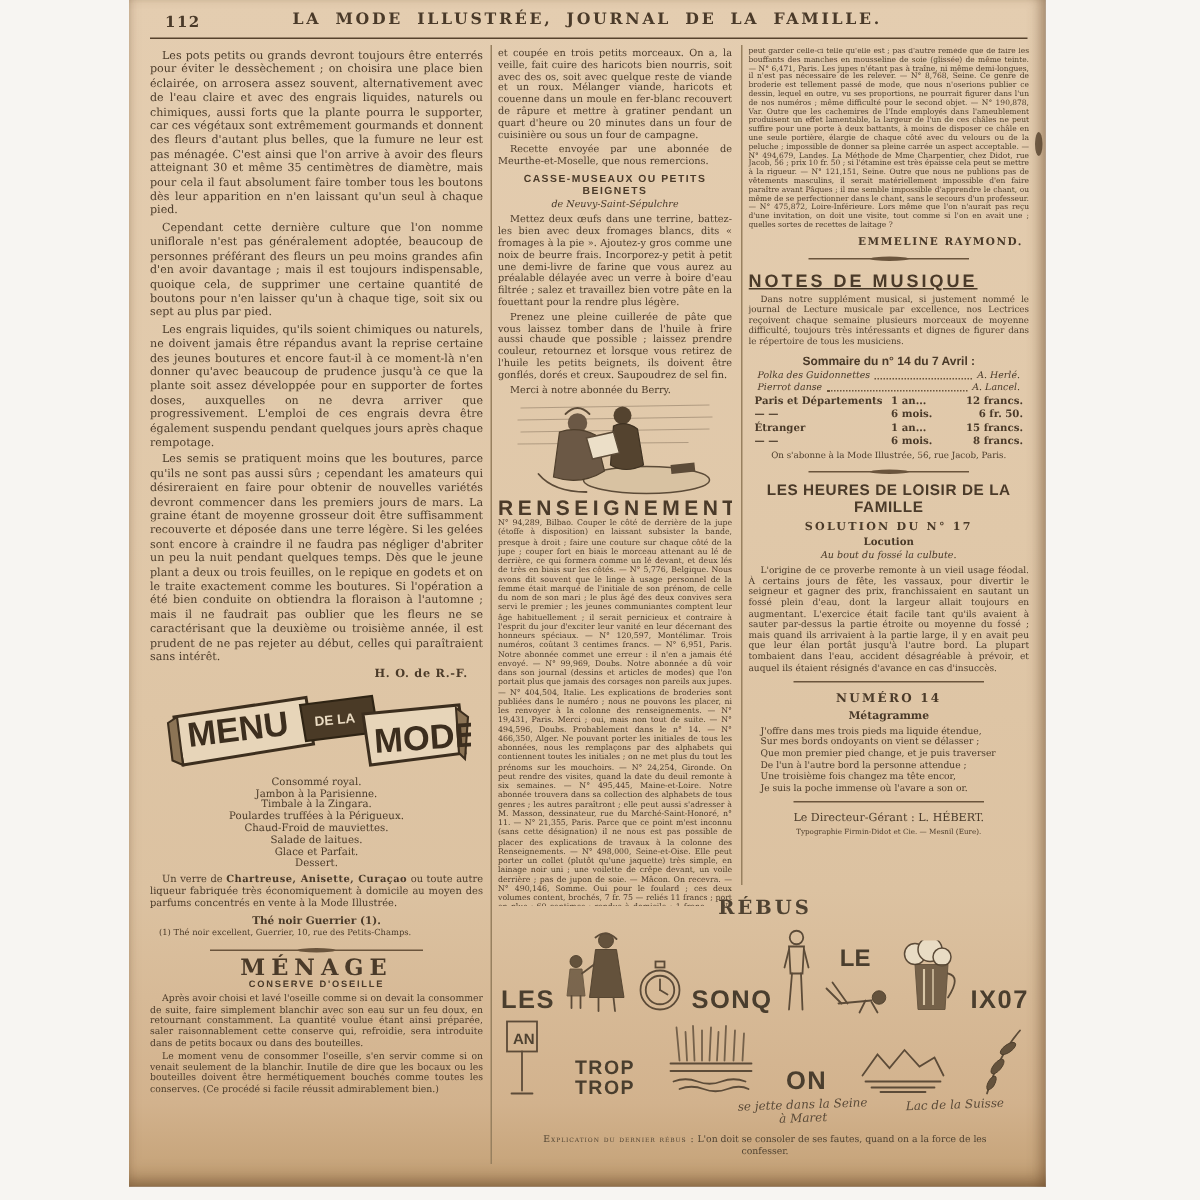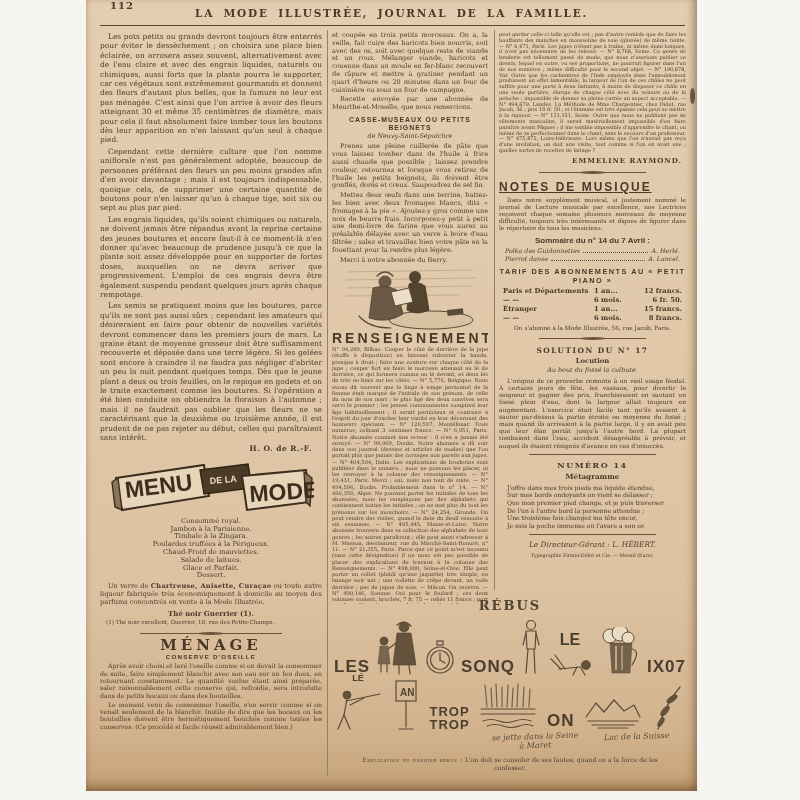--- a/index.html
+++ b/index.html
@@ -2,21 +2,21 @@
 <html><head>
 <meta charset="utf-8">
 <style>
   html,body{margin:0;padding:0;background:#f7f5f2;}
   body{width:800px;height:800px;position:relative;font-family:"DejaVu Serif",serif;overflow:hidden;}
   .paper{position:absolute;left:86px;top:0;width:611px;height:791px;color:#4a3a29;
     background:linear-gradient(180deg,#e4cdb0 0%,#e0c8a9 45%,#dcc2a1 75%,#d2b28d 93%,#c3a075 100%);
     box-shadow:inset -7px 0 9px -4px rgba(90,58,28,.45), inset 3px 0 5px -3px rgba(120,90,60,.3), inset 0 -10px 12px -6px rgba(80,48,18,.5);}
   .edge-mark{position:absolute;left:604px;top:88px;width:5px;height:16px;background:#43301d;border-radius:50%;opacity:.7;}
 
-  .pagenum{position:absolute;left:24px;top:0;font-size:10px;font-weight:bold;letter-spacing:1px;}
+  .pagenum{position:absolute;left:24px;top:10px;font-size:10px;font-weight:bold;letter-spacing:1px;}
   .masthead{position:absolute;left:60px;right:60px;top:7px;text-align:center;font-size:10.5px;font-weight:bold;letter-spacing:1.8px;word-spacing:4px;}
   .headrule{position:absolute;left:14px;right:12px;top:25px;border-top:1.1px solid #56422d;}
 
   .vrule1{position:absolute;left:241px;top:30px;width:1px;height:746px;background:#97805f;}
   .vrule2{position:absolute;left:408px;top:30px;width:1px;height:560px;background:#97805f;}
 
   .col{position:absolute;text-align:justify;}
   .col-left{left:14px;top:32px;width:222px;height:752px;overflow:hidden;font-size:7.4px;line-height:9.4px;}
   .col-mid{left:246px;top:32px;width:156px;height:572px;overflow:hidden;font-size:6.5px;line-height:7.8px;}
   .col-right{left:413px;top:32px;width:187px;height:578px;overflow:hidden;}
@@ -64,21 +64,21 @@
   .loisir-title{text-align:center;font-size:10.2px;font-weight:bold;letter-spacing:.4px;font-family:"Liberation Sans",sans-serif;margin:4px 0 2px;}
   .solution{text-align:center;font-size:7.4px;font-weight:bold;letter-spacing:1.5px;margin:0 0 2px;}
   .locution{text-align:center;font-size:6.8px;font-weight:bold;margin:2px 0 1px;}
   .locution-text{text-align:center;font-size:6.4px;font-style:italic;margin:0 0 3px;}
   .loisir-para{font-size:6px;line-height:7.2px;}
 
   .num14-title{text-align:center;font-size:8px;font-weight:bold;letter-spacing:1.5px;margin:4px 0 2px;}
   .num14-sub{text-align:center;font-size:7.2px;font-weight:bold;margin:0 0 3px;}
   .verse{font-size:6.1px;line-height:7.6px;text-align:left;margin:0 0 0 8px;}
   .thinrule{margin:5px 30px;border-top:1px solid #6a543c;}
-  .director{text-align:center;font-size:7.4px;font-style:italic;margin:3px 0 2px;}
+  .director{text-align:center;font-size:7.4px;margin:3px 0 2px;}
   .printer{text-align:center;font-size:4.8px;margin:4px 0 0;}
 
   .rebus{position:absolute;left:246px;top:598px;width:356px;height:186px;color:#4f4231;}
   .rebus-title{text-align:center;font-size:13px;font-weight:bold;letter-spacing:2px;margin:0 0 2px;}
   .rrow{display:flex;align-items:flex-end;justify-content:space-between;padding:0 2px;}
   .rrow1{height:62px;}
   .rrow2{height:58px;margin-top:-4px;padding-right:6px;}
   .rtok{font-family:"Liberation Sans",sans-serif;font-weight:bold;color:#4a3e2e;}
   .tok-big{font-size:17px;letter-spacing:1px;}
   .tok-med{font-size:16px;}
@@ -148,22 +148,22 @@
 
     </div>
   </div>
 
   <div class="col col-mid">
     <p class="noind">et coupée en trois petits morceaux. On a, la veille, fait cuire des haricots bien nourris, soit avec des os, soit avec quelque reste de viande et un roux. Mélanger viande, haricots et couenne dans un moule en fer-blanc recouvert de râpure et mettre à gratiner pendant un quart d'heure ou 20 minutes dans un four de cuisinière ou sous un four de campagne.</p>
     <p>Recette envoyée par une abonnée de Meurthe-et-Moselle, que nous remercions.</p>
 
     <div class="mid-head">CASSE-MUSEAUX OU PETITS BEIGNETS</div>
     <div class="mid-subhead">de Neuvy-Saint-Sépulchre</div>
+    <p>Mettez deux œufs dans une terrine, battez-les bien avec deux fromages blancs, dits « fromages à la pie ». Ajoutez-y gros comme une noix de beurre frais. Incorporez-y petit à petit une demi-livre de farine que vous aurez au préalable délayée avec un verre à boire d'eau filtrée ; salez et travaillez bien votre pâte en la fouettant pour la rendre plus légère.</p>
     <p>Prenez une pleine cuillerée de pâte que vous laissez tomber dans de l'huile à frire aussi chaude que possible ; laissez prendre couleur, retournez et lorsque vous retirez de l'huile les petits beignets, ils doivent être gonflés, dorés et creux. Saupoudrez de sel fin.</p>
-    <p>Mettez deux œufs dans une terrine, battez-les bien avec deux fromages blancs, dits « fromages à la pie ». Ajoutez-y gros comme une noix de beurre frais. Incorporez-y petit à petit une demi-livre de farine que vous aurez au préalable délayée avec un verre à boire d'eau filtrée ; salez et travaillez bien votre pâte en la fouettant pour la rendre plus légère.</p>
     <p class="thanks">Merci à notre abonnée du Berry.</p>
 
     <svg class="illus" width="142" height="66" viewBox="0 0 142 66">
       <g stroke="#6a5846" stroke-width=".5" opacity=".55">
         <line x1="8" y1="6" x2="134" y2="4"></line>
           <line x1="6" y1="14" x2="136" y2="12"></line>
         <line x1="8" y1="22" x2="134" y2="20"></line>
           <line x1="6" y1="30" x2="120" y2="29"></line>
       </g>
       <ellipse cx="92" cy="54" rx="42" ry="9" fill="#d8c2a2" stroke="#5c4b38" stroke-width="1"></ellipse>
@@ -195,21 +195,20 @@
       <span>Polka des Guidonnettes</span>
       <span class="lead"></span>
       <span>A. Herlé.</span>
     </div>
     <div class="srow">
       <span>Pierrot danse</span>
       <span class="lead"></span>
       <span>A. Lancel.</span>
     </div>
 
-    <div class="tarif-title">TARIF DES ABONNEMENTS AU « PETIT PIANO »</div>
     <div class="trow">
       <span class="c1">Paris et Départements</span>
       <span class="c2">1 an...</span>
       <span class="c3">12 francs.</span>
     </div>
     <div class="trow">
       <span class="c1">—            —</span>
       <span class="c2">6 mois.</span>
       <span class="c3">6 fr. 50.</span>
     </div>
@@ -220,20 +219,21 @@
     </div>
     <div class="trow">
       <span class="c1">—            —</span>
       <span class="c2">6 mois.</span>
       <span class="c3">8 francs.</span>
     </div>
     <div class="abonne">On s'abonne à la Mode Illustrée, 56, rue Jacob, Paris.</div>
 
     <div class="orn"></div>
 
+    <div class="loisir-title">LES HEURES DE LOISIR DE LA FAMILLE</div>
     <div class="solution">SOLUTION DU N° 17</div>
     <div class="locution">Locution</div>
     <div class="locution-text">Au bout du fossé la culbute.</div>
     <p class="loisir-para">L'origine de ce proverbe remonte à un vieil usage féodal. À certains jours de fête, les vassaux, pour divertir le seigneur et gagner des prix, franchissaient en sautant un fossé plein d'eau, dont la largeur allait toujours en augmentant. L'exercice était facile tant qu'ils avaient à sauter par-dessus la partie étroite ou moyenne du fossé ; mais quand ils arrivaient à la partie large, il y en avait peu que leur élan portât jusqu'à l'autre bord. La plupart tombaient dans l'eau, accident désagréable à prévoir, et auquel ils étaient résignés d'avance en cas d'insuccès.</p>
 
     <div class="thinrule"></div>
 
     <div class="num14-title">NUMÉRO 14</div>
     <div class="num14-sub">Métagramme</div>
     <div class="verse">
@@ -300,31 +300,20 @@
           <circle cx="30" cy="11" r="6" class="inklight"></circle>
         <path d="M12 16 L34 16 L32 46 L14 46 Z" class="inkfill" opacity=".85"></path>
         <path d="M34 22 Q43 24 34 38" class="ink" stroke-width="2"></path>
         <line x1="18" y1="19" x2="18" y2="43" stroke="#d9c6a6" stroke-width="1.4"></line>
         <line x1="24" y1="19" x2="24" y2="43" stroke="#d9c6a6" stroke-width="1"></line>
       </svg>
       <span class="rtok tok-big">IX07</span>
     </div>
 
     <div class="rrow rrow2">
-      <div class="stack">
-        <span class="rtok tok-small">LÉ</span>
-        <svg width="48" height="48" viewBox="0 0 48 48">
-          <circle cx="13" cy="12" r="4" class="inkfill"></circle>
-          <line x1="13" y1="16" x2="10" y2="32" class="ink" stroke-width="2"></line>
-          <line x1="10" y1="32" x2="4" y2="46" class="ink"></line>
-            <line x1="10" y1="32" x2="16" y2="46" class="ink"></line>
-          <line x1="12" y1="18" x2="46" y2="11" class="ink" stroke-width="1.8"></line>
-          <line x1="16" y1="22" x2="30" y2="15" class="ink"></line>
-        </svg>
-      </div>
       <svg width="28" height="54" viewBox="0 0 28 54">
         <rect x="4" y="4" width="20" height="20" class="ink"></rect>
         <text x="8" y="19" font-family="Liberation Sans, sans-serif" font-size="10" font-weight="bold" fill="#4f4231">AN</text>
         <line x1="14" y1="24" x2="14" y2="50" class="ink" stroke-width="1.6"></line>
         <line x1="7" y1="52" x2="21" y2="52" class="ink"></line>
       </svg>
       <div class="stack">
         <span class="rtok trop">TROP</span>
         <span class="rtok trop">TROP</span>
       </div>

